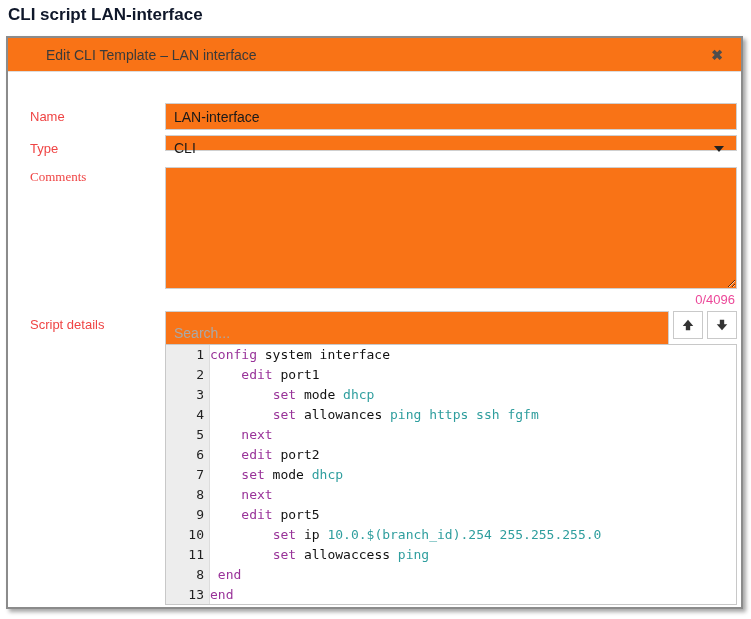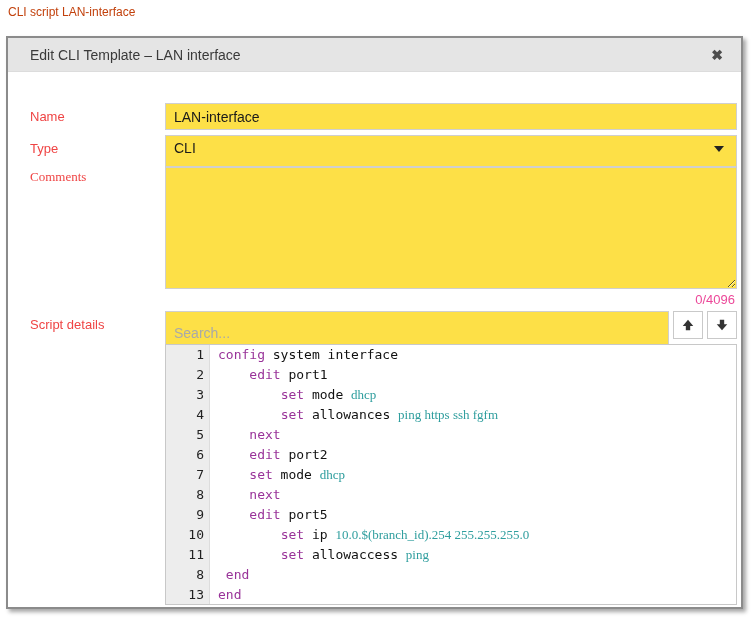--- a/index.html
+++ b/index.html
@@ -1,51 +1,51 @@
 <!DOCTYPE html>
 <html style="--kw: #993399; --val: #2f9e9e; --pl: #111111;"><head>
 <meta charset="utf-8">
 <style>
   * { margin:0; padding:0; box-sizing:border-box; }
   html,body { width:751px; height:619px; background:#ffffff; font-family:"Liberation Sans", sans-serif; overflow:hidden; }
 
   .page-title{
     position:absolute; left:8px; top:5px;
-    font-size:12px; font-weight:normal; color:#c2410c;
+    font-size:17px; font-weight:bold; color:#0f172a;
   }
 
   .dialog{
     position:absolute; left:6px; top:36px; width:737px; height:573px;
     background:#fff; border:2px solid #8b8b8b;
     box-shadow:3px 3px 4px rgba(0,0,0,0.35);
   }
   .dialog-header{
     position:absolute; left:0; top:0; right:0; height:34px;
-    background:#e5e5e5; border-bottom:1px solid #dcdcdc;
-    line-height:34px; padding-left:22px;
+    background:#f97316; border-bottom:1px solid #dcdcdc;
+    line-height:34px; padding-left:38px;
     font-size:14px; color:#3a3a3a;
   }
   .close-btn{
     position:absolute; right:14px; top:0; width:20px; height:34px;
     display:flex; align-items:center; justify-content:center;
     color:#4d4d4d; font-size:14px; font-weight:bold; cursor:pointer;
   }
 
   .field-label{
     position:absolute; left:22px; width:125px;
     font-size:13px; color:#ef4444;
   }
   .text-input, .select-box, .comments-area, .search-input{
     position:absolute; left:157px; right:4px;
-    border:1px solid #cfcfcf; background:#fde047;
+    border:1px solid #cfcfcf; background:#f97316;
     font-size:14px; color:#1a1a1a; font-family:"Liberation Sans", sans-serif;
     padding:0 8px; outline:none;
   }
   .text-input{ top:65px; height:27px; line-height:25px; }
-  .select-box{ top:97px; height:32px; line-height:25px; cursor:pointer; }
+  .select-box{ top:97px; height:16px; line-height:25px; cursor:pointer; }
   .caret-down{
     position:absolute; right:12px; top:10px; width:0; height:0;
     border-left:5px solid transparent; border-right:5px solid transparent;
     border-top:6px solid #222;
   }
   .comments-area{ top:129px; height:122px; resize:both; padding:4px 8px; }
   .char-counter{
     position:absolute; right:6px; top:254px;
     font-size:13px; color:#ec4899;
   }
@@ -68,23 +68,23 @@
   .code-editor{
     position:absolute; left:157px; right:4px; top:306px; bottom:2px;
     border:1px solid #c8c8c8; background:#fff; overflow:hidden;
     font-family:"DejaVu Sans Mono", monospace; font-size:13px; line-height:20px;
   }
   .cm-line{ display:flex; height:20px; }
   .cm-gutter{
     flex:0 0 44px; background:#ededed; border-right:1px solid #dddddd;
     text-align:right; padding-right:5px; color:#222;
   }
-  .cm-code{ white-space:pre; padding-left:8px; color:var(--pl,#111); }
+  .cm-code{ white-space:pre; padding-left:0; color:var(--pl,#111); }
   .tok-kw{ color:var(--kw,#993399); }
-  .tok-val{ color:var(--val,#2f9e9e);font-family:Liberation Serif, serif; }
+  .tok-val{ color:var(--val,#2f9e9e); }
   .tok-pl{ color:var(--pl,#111); }
 </style>
 </head>
 <body>
 
 <div class="page-title">CLI script LAN-interface</div>
 
 <div class="dialog">
 
   <div class="dialog-header">

